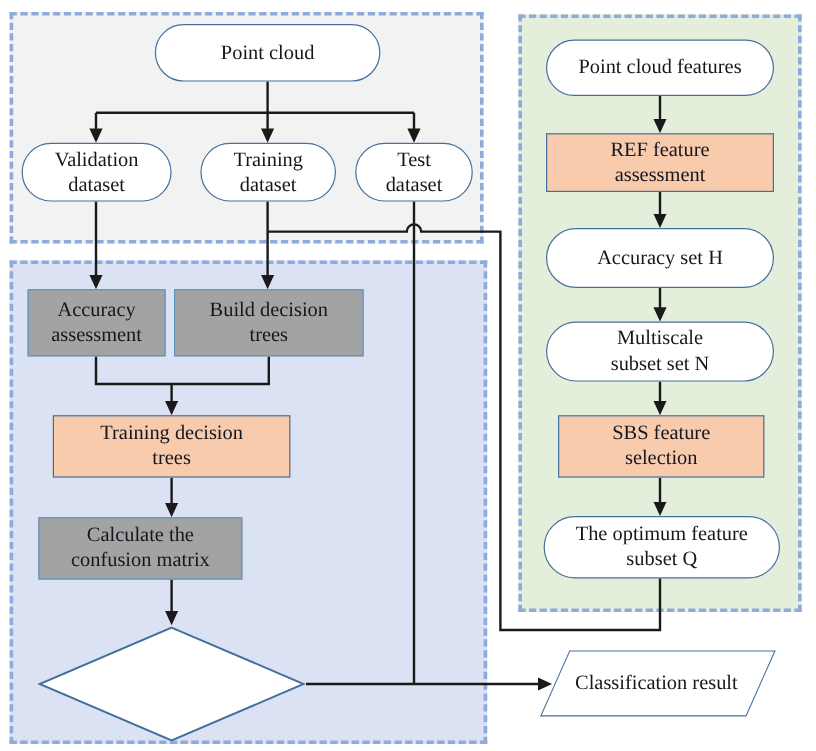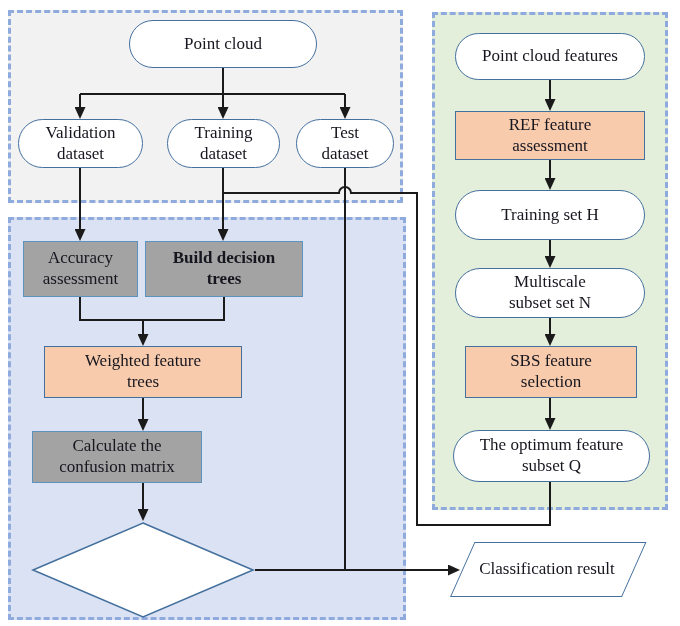--- a/index.html
+++ b/index.html
@@ -19,21 +19,21 @@
   }
   .stadium{background:#ffffff;border:1.6px solid #44709d;border-radius:26px;}
   .box{background:#a3a3a3;border:1.6px solid #5b93bd;}
   .box.orange{background:#f8cbad;border-color:#44709d;}
   
   #n-point-cloud{left:129px;top:20px;width:188px;height:48px;}
   #n-validation{left:18px;top:119px;width:125px;height:49px;}
   #n-training{left:167px;top:119px;width:113px;height:49px;}
   #n-test{left:296px;top:119px;width:98px;height:49px;}
   #n-accuracy{left:23px;top:241px;width:115px;height:56px;}
-  #n-build{left:145px;top:241px;width:158px;height:56px;font-weight:bold;}
+  #n-build{left:145px;top:241px;width:158px;height:56px;}
   #n-weighted{left:44px;top:346px;width:198px;height:52px;}
   #n-calculate{left:32px;top:431px;width:170px;height:52px;}
   #n-diamond{left:31px;top:522px;width:224px;height:96px;background:transparent;border:none;z-index:3;}
   #n-diamond svg{position:absolute;left:0;top:0;}
   #n-diamond .dlabel{position:relative;z-index:1;}
   #para-shape{
     position:absolute;left:450px;top:542px;width:172px;height:55px;z-index:3;
     background:#ffffff;border:1.6px solid #44709d;box-sizing:border-box;
     transform:skewX(-24deg);transform-origin:0 100%;
   }
@@ -87,38 +87,38 @@
 dataset</div>
   <div class="node stadium" id="n-training">Training
 dataset</div>
   <div class="node stadium" id="n-test">Test
 dataset</div>
 
   <div class="node box" id="n-accuracy">Accuracy
 assessment</div>
   <div class="node box" id="n-build">Build decision
 trees</div>
-  <div class="node box orange" id="n-weighted">Weighted feature
+  <div class="node box orange" id="n-weighted">Training decision
 trees</div>
   <div class="node box" id="n-calculate">Calculate the
 confusion matrix</div>
 
   <div class="node" id="n-diamond">
     <svg width="224" height="96">
       <polygon points="112,1 222,48 112,95 2,48" fill="#ffffff" stroke="#44709d" stroke-width="1.6"></polygon>
     </svg>
   </div>
 
   <div id="para-shape"></div>
   <div class="node" id="n-classification">Classification result</div>
 
   <div class="node stadium" id="n-pcf">Point cloud features</div>
   <div class="node box orange" id="n-ref">REF feature
 assessment</div>
-  <div class="node stadium" id="n-fsh">Training set H</div>
+  <div class="node stadium" id="n-fsh">Accuracy set H</div>
   <div class="node stadium" id="n-mfn">Multiscale
 subset set N</div>
   <div class="node box orange" id="n-sbs">SBS feature
 selection</div>
   <div class="node stadium" id="n-ofq">The optimum feature
 subset Q</div>
 
 </div>
 
 </body></html>

